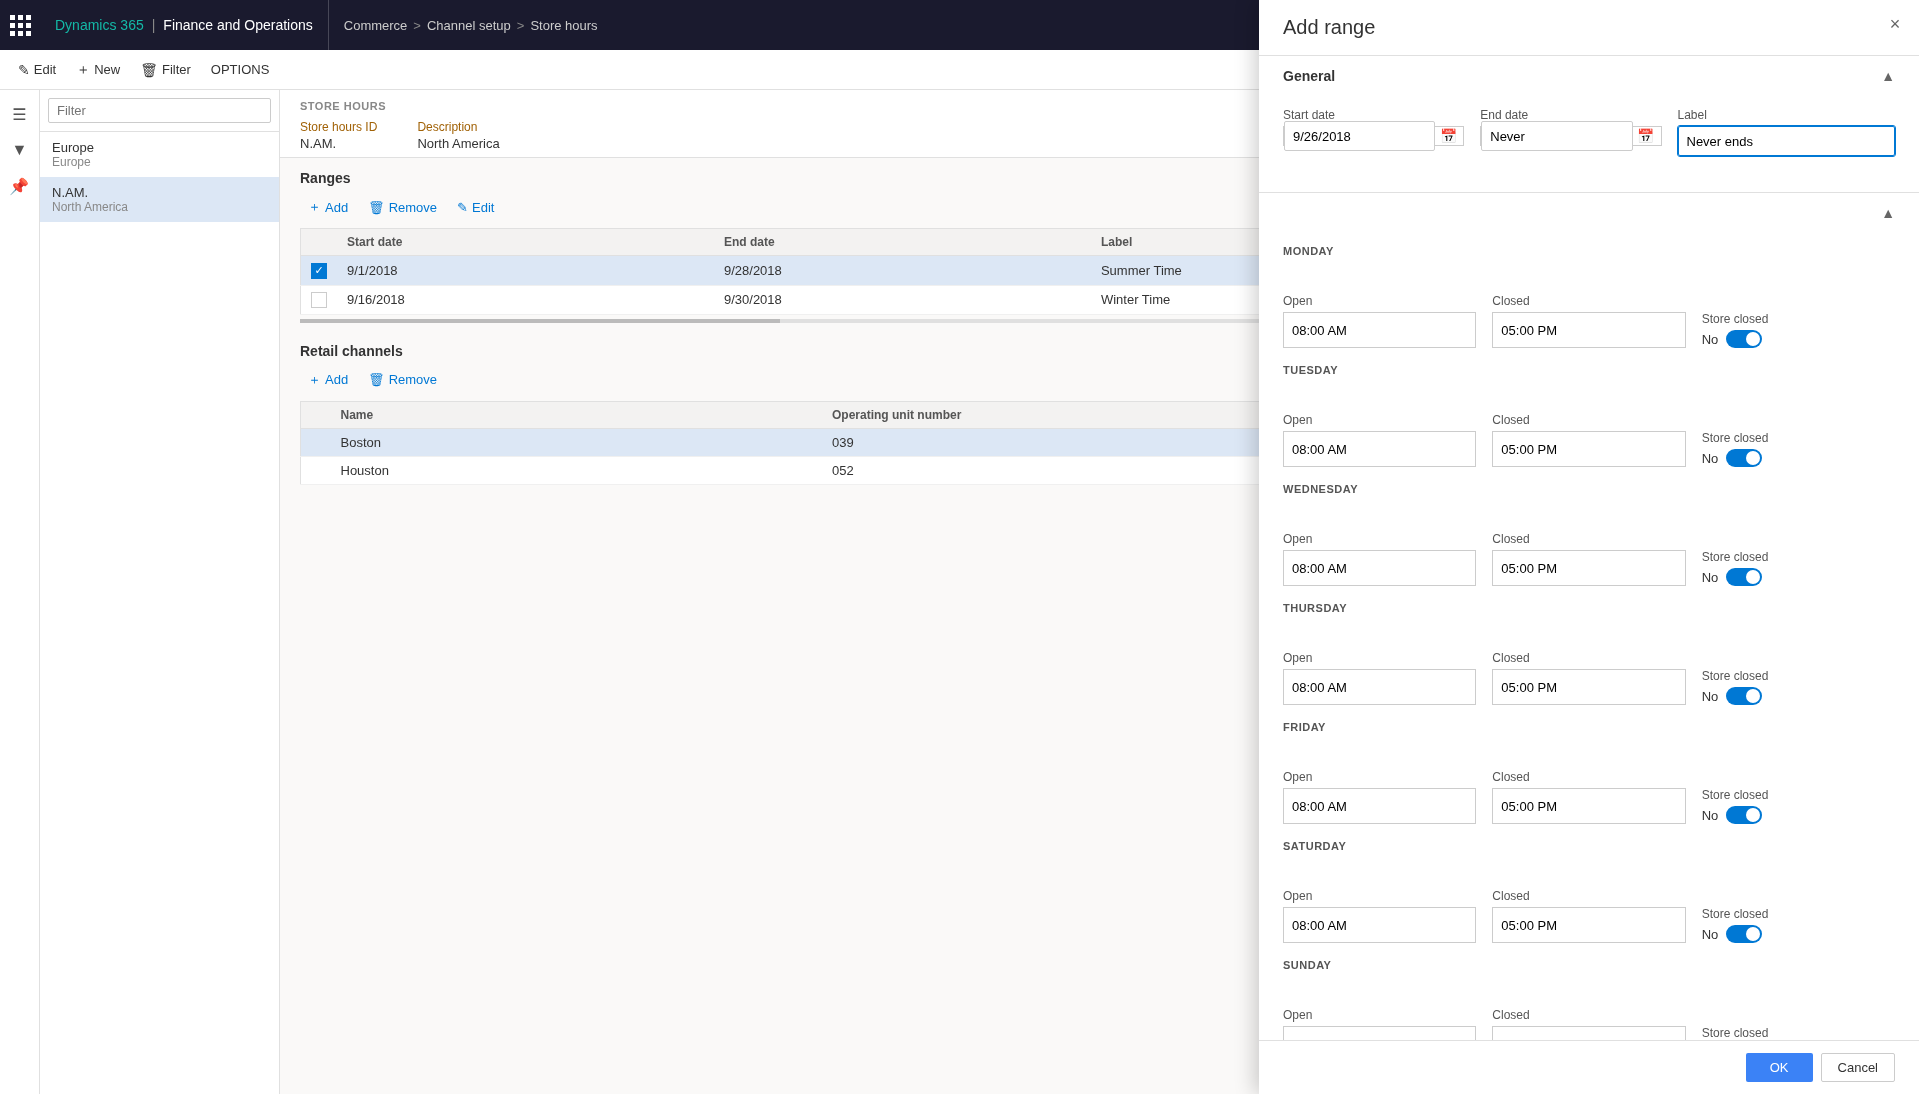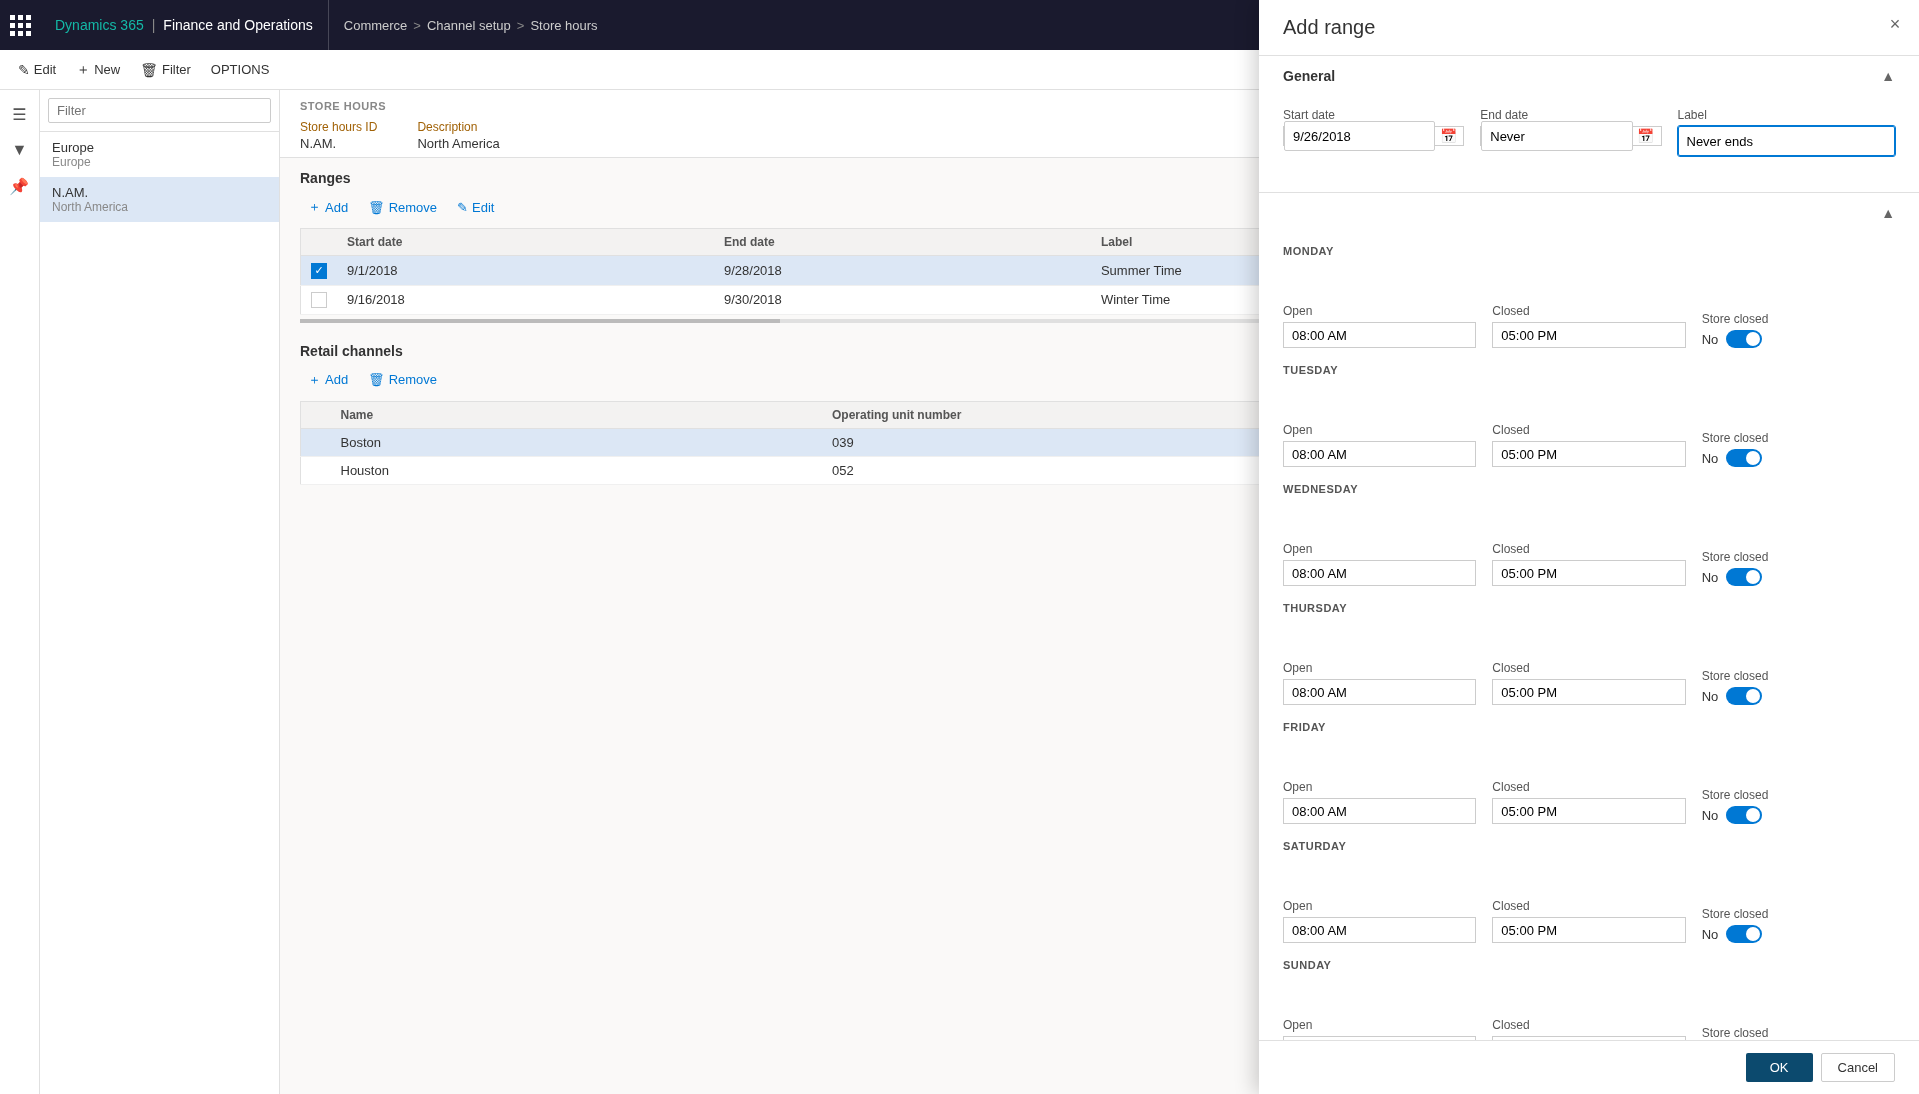--- a/index.html
+++ b/index.html
@@ -346,21 +346,21 @@
       display: block;
       font-size: 12px;
       color: #555;
       margin-bottom: 4px;
     }
     .day-field input {
       width: 100%;
       padding: 5px 8px;
       border: 1px solid #ccc;
       font-size: 13px;
-      height: 26px;
+      height: 36px;
     }
     .store-closed-field {
       flex: 1;
       display: flex;
       align-items: flex-end;
       gap: 8px;
       margin-top: 47px;
     }
     .store-closed-field label {
       font-size: 12px;
@@ -398,21 +398,21 @@
     
     .modal-footer {
       padding: 12px 24px;
       border-top: 1px solid #e0e0e0;
       display: flex;
       justify-content: flex-end;
       gap: 8px;
     }
     .btn-ok {
       padding: 6px 24px;
-      background: #0c4a6e;
+      background: #3b82f6;
       color: white;
       border: none;
       font-size: 13px;
       cursor: pointer;
       border-radius: 2px;
     }
     .btn-cancel {
       padding: 6px 16px;
       background: #fff;
       color: #333;

